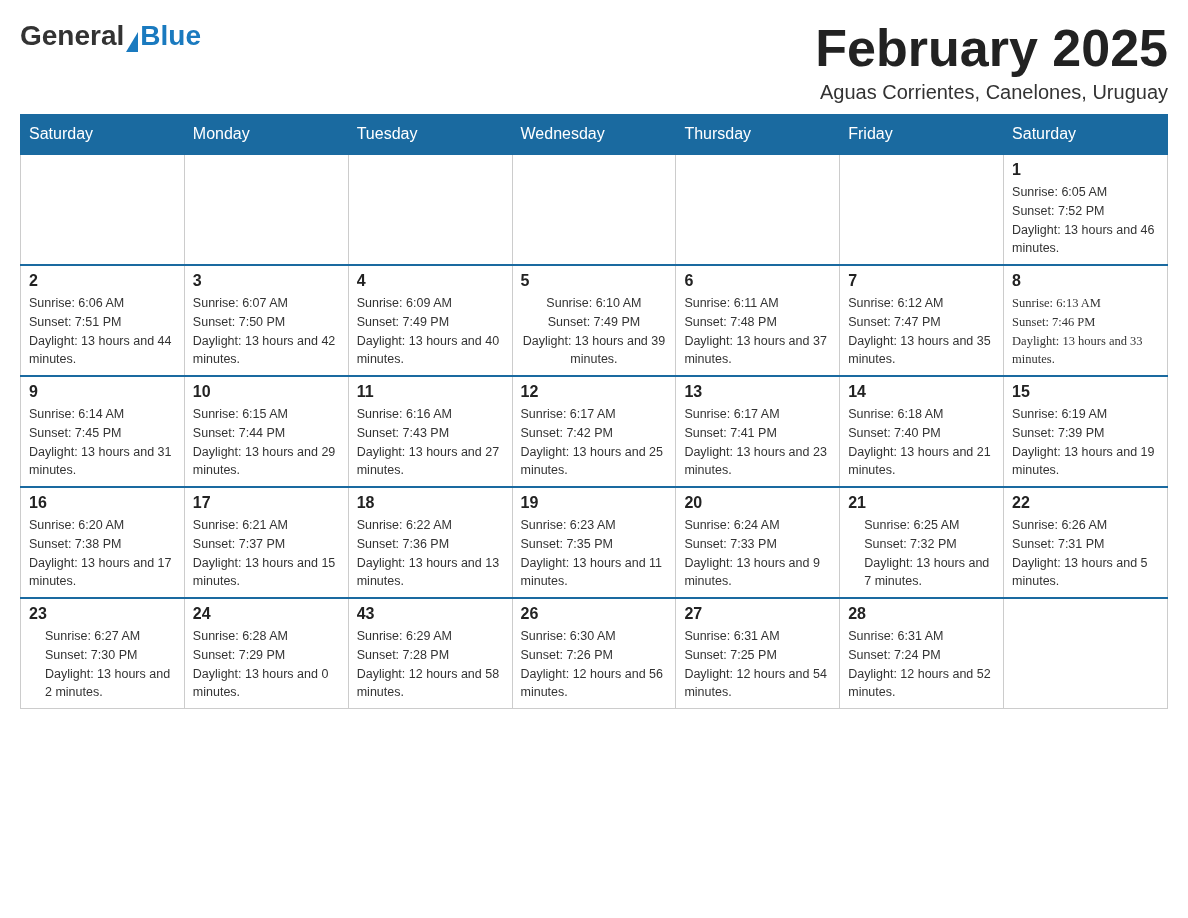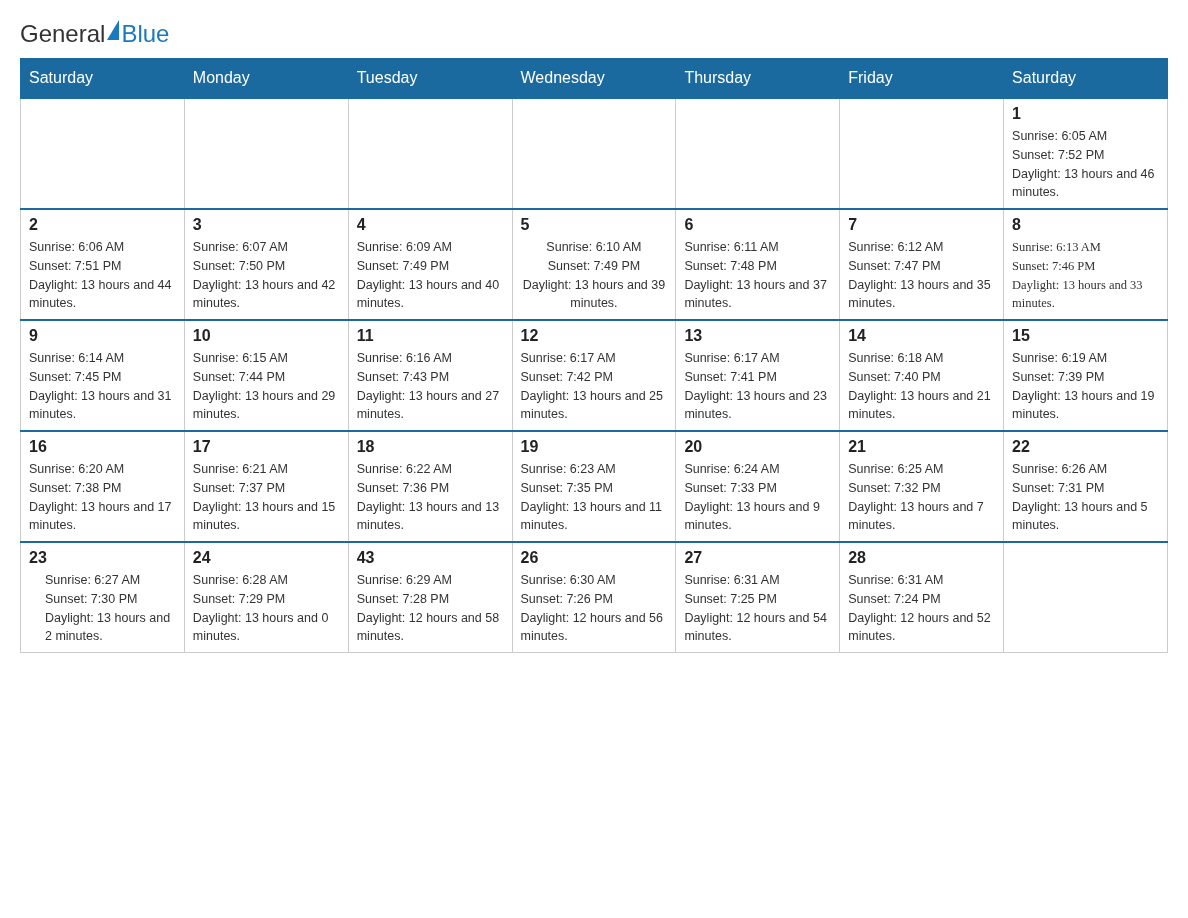--- a/index.html
+++ b/index.html
@@ -16,23 +16,23 @@
       align-items: flex-start;
       margin-bottom: 10px;
     }
     .logo {
       display: flex;
       flex-direction: column;
       align-items: flex-start;
     }
     .logo-text {
       display: flex;
-      align-items: flex-start;
-      font-size: 24px;
-      font-weight: normal;
+      align-items: flex-end;
+      font-size: 28px;
+      font-weight: bold;
       color: #333;
     }
     .logo-general { color: #333; }
     .logo-blue { color: #1a7abf; }
     .logo-triangle {
       width: 0;
       height: 0;
       border-left: 12px solid transparent;
       border-right: 0px solid transparent;
       border-bottom: 20px solid #1a7abf;
@@ -100,20 +100,24 @@
 </head>
 <body>
 
 <div class="header">
   <div class="logo">
     <div class="logo-text">
       <span class="logo-general">General</span>
       <div class="logo-triangle"></div>
       <span class="logo-blue">Blue</span>
     </div>
+  </div>
+  <div class="title-block">
+    <div class="month-title">February 2025</div>
+    <div class="location">Aguas Corrientes, Canelones, Uruguay</div>
   </div>
 </div>
 
 <table class="calendar">
   <thead>
     <tr>
     <th>Saturday</th>
         <th>Monday</th>
         <th>Tuesday</th>
         <th>Wednesday</th>
@@ -251,21 +255,21 @@
 Daylight: 13 hours and 11 minutes.</div>
         </td>
         <td>
           <span class="day-number">20</span>
           <div class="day-info" style="white-space: pre-line;">Sunrise: 6:24 AM
 Sunset: 7:33 PM
 Daylight: 13 hours and 9 minutes.</div>
         </td>
         <td>
           <span class="day-number">21</span>
-          <div class="day-info" style="white-space: pre-line;">Sunrise: 6:25 AM
+          <div class="day-info" style="white-space: pre-line; margin-left: 16px;">Sunrise: 6:25 AM
 Sunset: 7:32 PM
 Daylight: 13 hours and 7 minutes.</div>
         </td>
         <td>
           <span class="day-number">22</span>
           <div class="day-info" style="white-space: pre-line;">Sunrise: 6:26 AM
 Sunset: 7:31 PM
 Daylight: 13 hours and 5 minutes.</div>
         </td>
       </tr>

